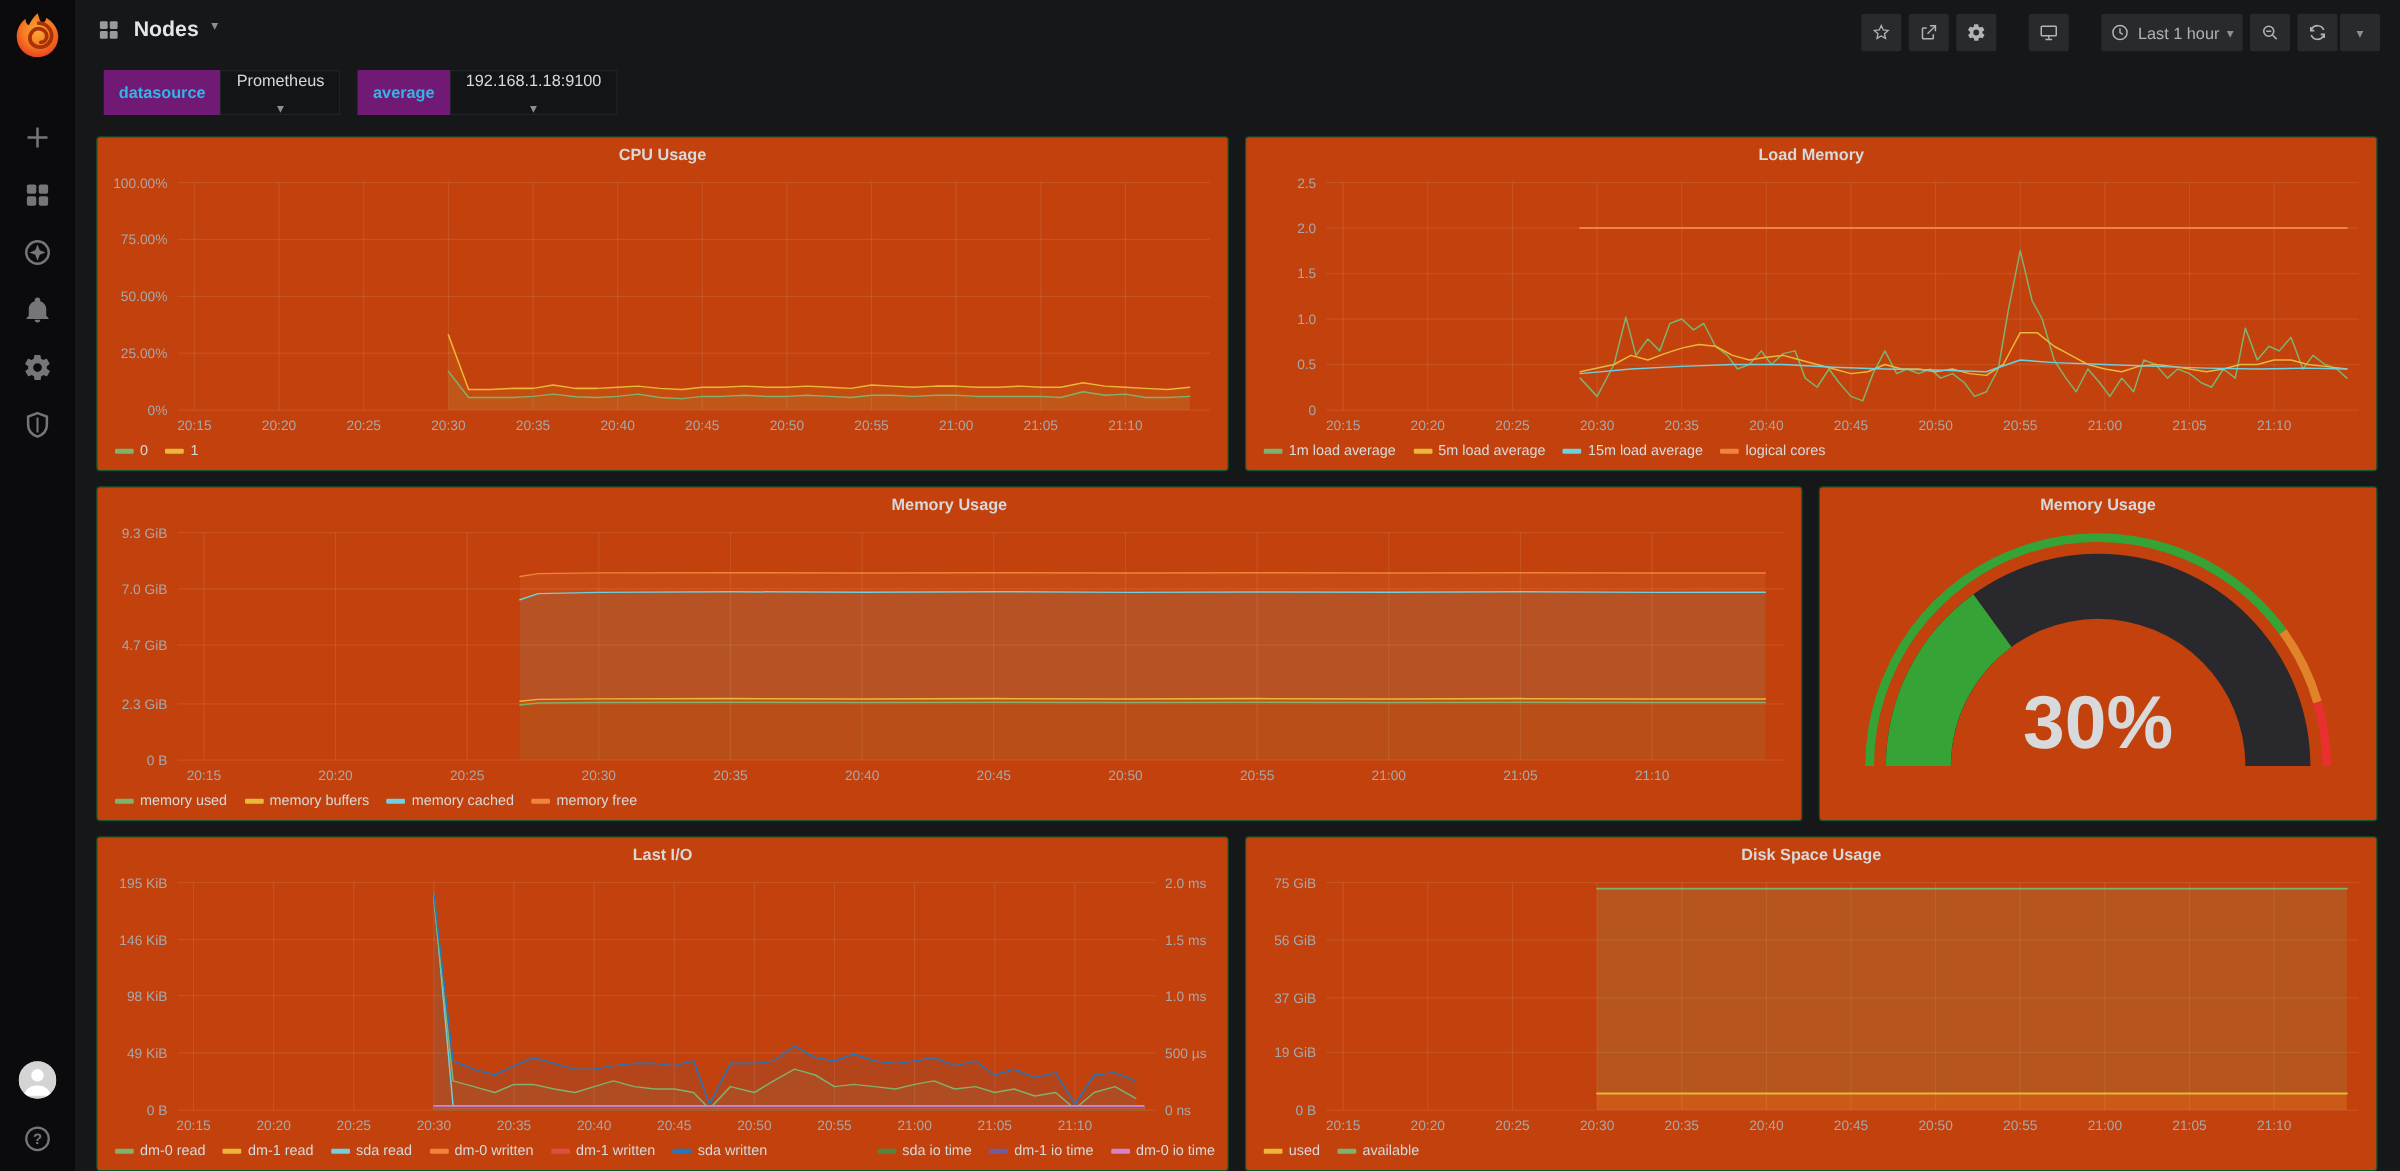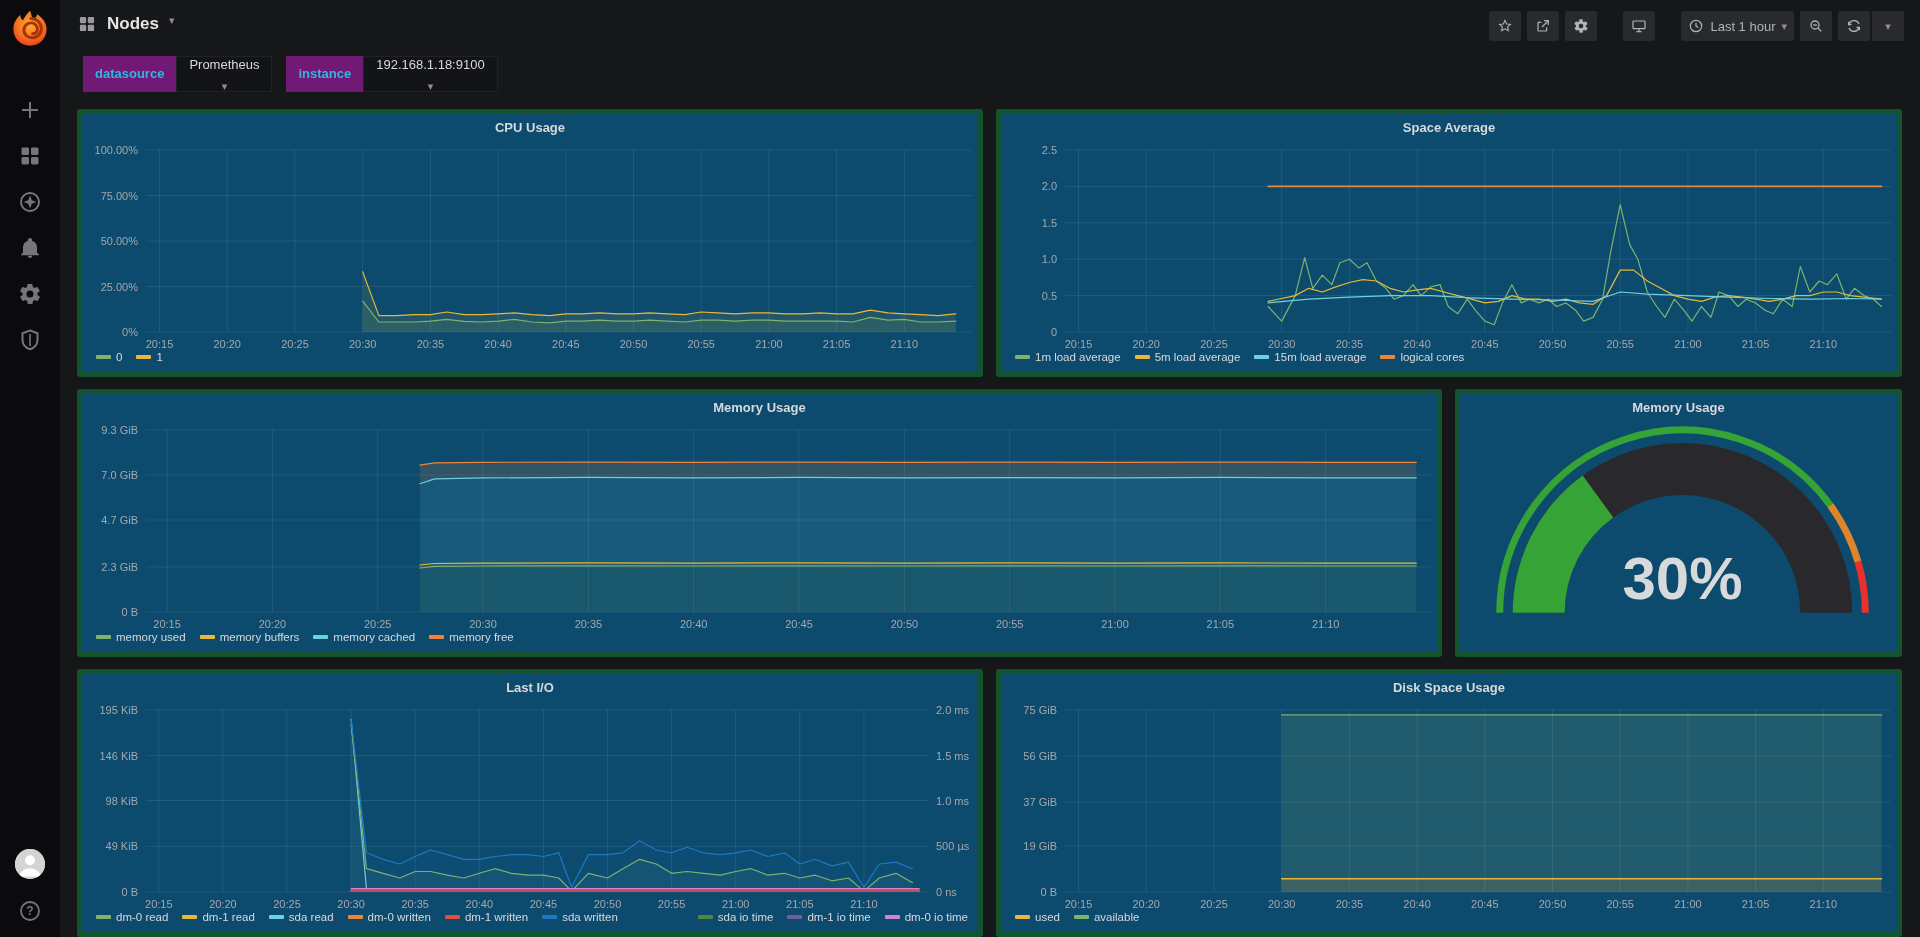--- a/index.html
+++ b/index.html
@@ -42,21 +42,21 @@
     align-items:center; padding:0 12px; }
   .var-value { background:#131417; border:1px solid #202226; display:flex; align-items:center;
     gap:8px; padding:0 12px; cursor:pointer; color:#d8d9da;flex-direction:column; }
 
   
   .dash { flex:1; padding:8px 18px 0 17px; display:grid;
     grid-template-rows:268px 268px 268px; gap:12px; }
   .row2col { display:grid; grid-template-columns:1fr 1fr; gap:13px; }
   .rowmem  { display:grid; grid-template-columns:1365fr 447fr; gap:13px; }
 
-  .panel { background:#0c4a6e; border:5px solid #14532d; border-radius:3px;
+  .panel { background:#c2410c; border:1px solid #14532d; border-radius:3px;
     display:flex; flex-direction:column; overflow:hidden; }
   .ptitle { height:26px; display:flex; align-items:center; justify-content:center;
     font-size:13px; font-weight:bold; color:#d8d9da; cursor:pointer; flex-shrink:0; }
   .chart { flex:1; min-height:0; cursor:crosshair; }
   .gaugewrap { flex:1; min-height:0; display:flex; align-items:center; justify-content:flex-end; }
 
   .legend { height:26px; flex-shrink:0; display:flex; align-items:center;
     justify-content:space-between; padding:0 10px 4px 14px; font-size:11.5px; color:#d8d9da; }
   .lgroup { display:flex; align-items:center; gap:14px; flex-wrap:nowrap; }
   .litem { display:flex; align-items:center; gap:5px; cursor:pointer; white-space:nowrap; }
@@ -194,21 +194,21 @@
 
     <div class="submenu">
       <div class="var-chip">
         <span class="var-label">datasource</span>
         <span class="var-value">
           <span>Prometheus</span>
           <span class="caret">▾</span>
         </span>
       </div>
       <div class="var-chip">
-        <span class="var-label">instance</span>
+        <span class="var-label">average</span>
         <span class="var-value">
           <span>192.168.1.18:9100</span>
           <span class="caret">▾</span>
         </span>
       </div>
     </div>
 
     <div class="dash">
 
       <div class="row2col">
@@ -255,21 +255,21 @@
                 <polyline points="280.7,131.9 296.9,175.6 314.5,175.6 332.1,174.7 348.4,174.7 364.6,172.0 382.2,174.7 399.8,174.7 416.1,173.8 432.3,172.9 449.9,174.7 467.5,175.6 483.8,173.8 500.0,173.8 517.6,172.9 535.2,173.8 551.5,173.8 567.7,172.9 585.3,173.8 602.9,174.7 619.2,172.0 635.4,172.9 653.0,173.8 670.6,172.9 686.9,172.9 703.1,173.8 720.7,173.8 738.3,172.9 754.6,173.8 770.8,173.8 788.4,170.2 806.0,172.9 822.3,173.8 838.5,174.7 856.1,175.6 873.8,173.8" fill="none" stroke="#EAB839" stroke-width="1.2" stroke-linejoin="round" stroke-linecap="round"></polyline>
               </svg></div>
           <div class="legend">
               <div class="lgroup">
                 <span class="litem"><i style="background:#7EB26D"></i>0</span>
                 <span class="litem"><i style="background:#EAB839"></i>1</span>
               </div>
             </div>
         </section>
         <section class="panel">
-          <div class="ptitle">Space Average</div>
+          <div class="ptitle">Load Memory</div>
           <div class="chart"><svg width="904" height="214">
                 <line x1="77.5" y1="10" x2="77.5" y2="192" stroke="rgba(255,255,255,0.09)" stroke-width="1"></line>
                 <text x="77.5" y="208" text-anchor="middle" font-size="11" fill="#a7a8aa">20:15</text>
                 <line x1="145.2" y1="10" x2="145.2" y2="192" stroke="rgba(255,255,255,0.09)" stroke-width="1"></line>
                 <text x="145.2" y="208" text-anchor="middle" font-size="11" fill="#a7a8aa">20:20</text>
                 <line x1="213.0" y1="10" x2="213.0" y2="192" stroke="rgba(255,255,255,0.09)" stroke-width="1"></line>
                 <text x="213.0" y="208" text-anchor="middle" font-size="11" fill="#a7a8aa">20:25</text>
                 <line x1="280.7" y1="10" x2="280.7" y2="192" stroke="rgba(255,255,255,0.09)" stroke-width="1"></line>
                 <text x="280.7" y="208" text-anchor="middle" font-size="11" fill="#a7a8aa">20:30</text>
                 <line x1="348.4" y1="10" x2="348.4" y2="192" stroke="rgba(255,255,255,0.09)" stroke-width="1"></line>

